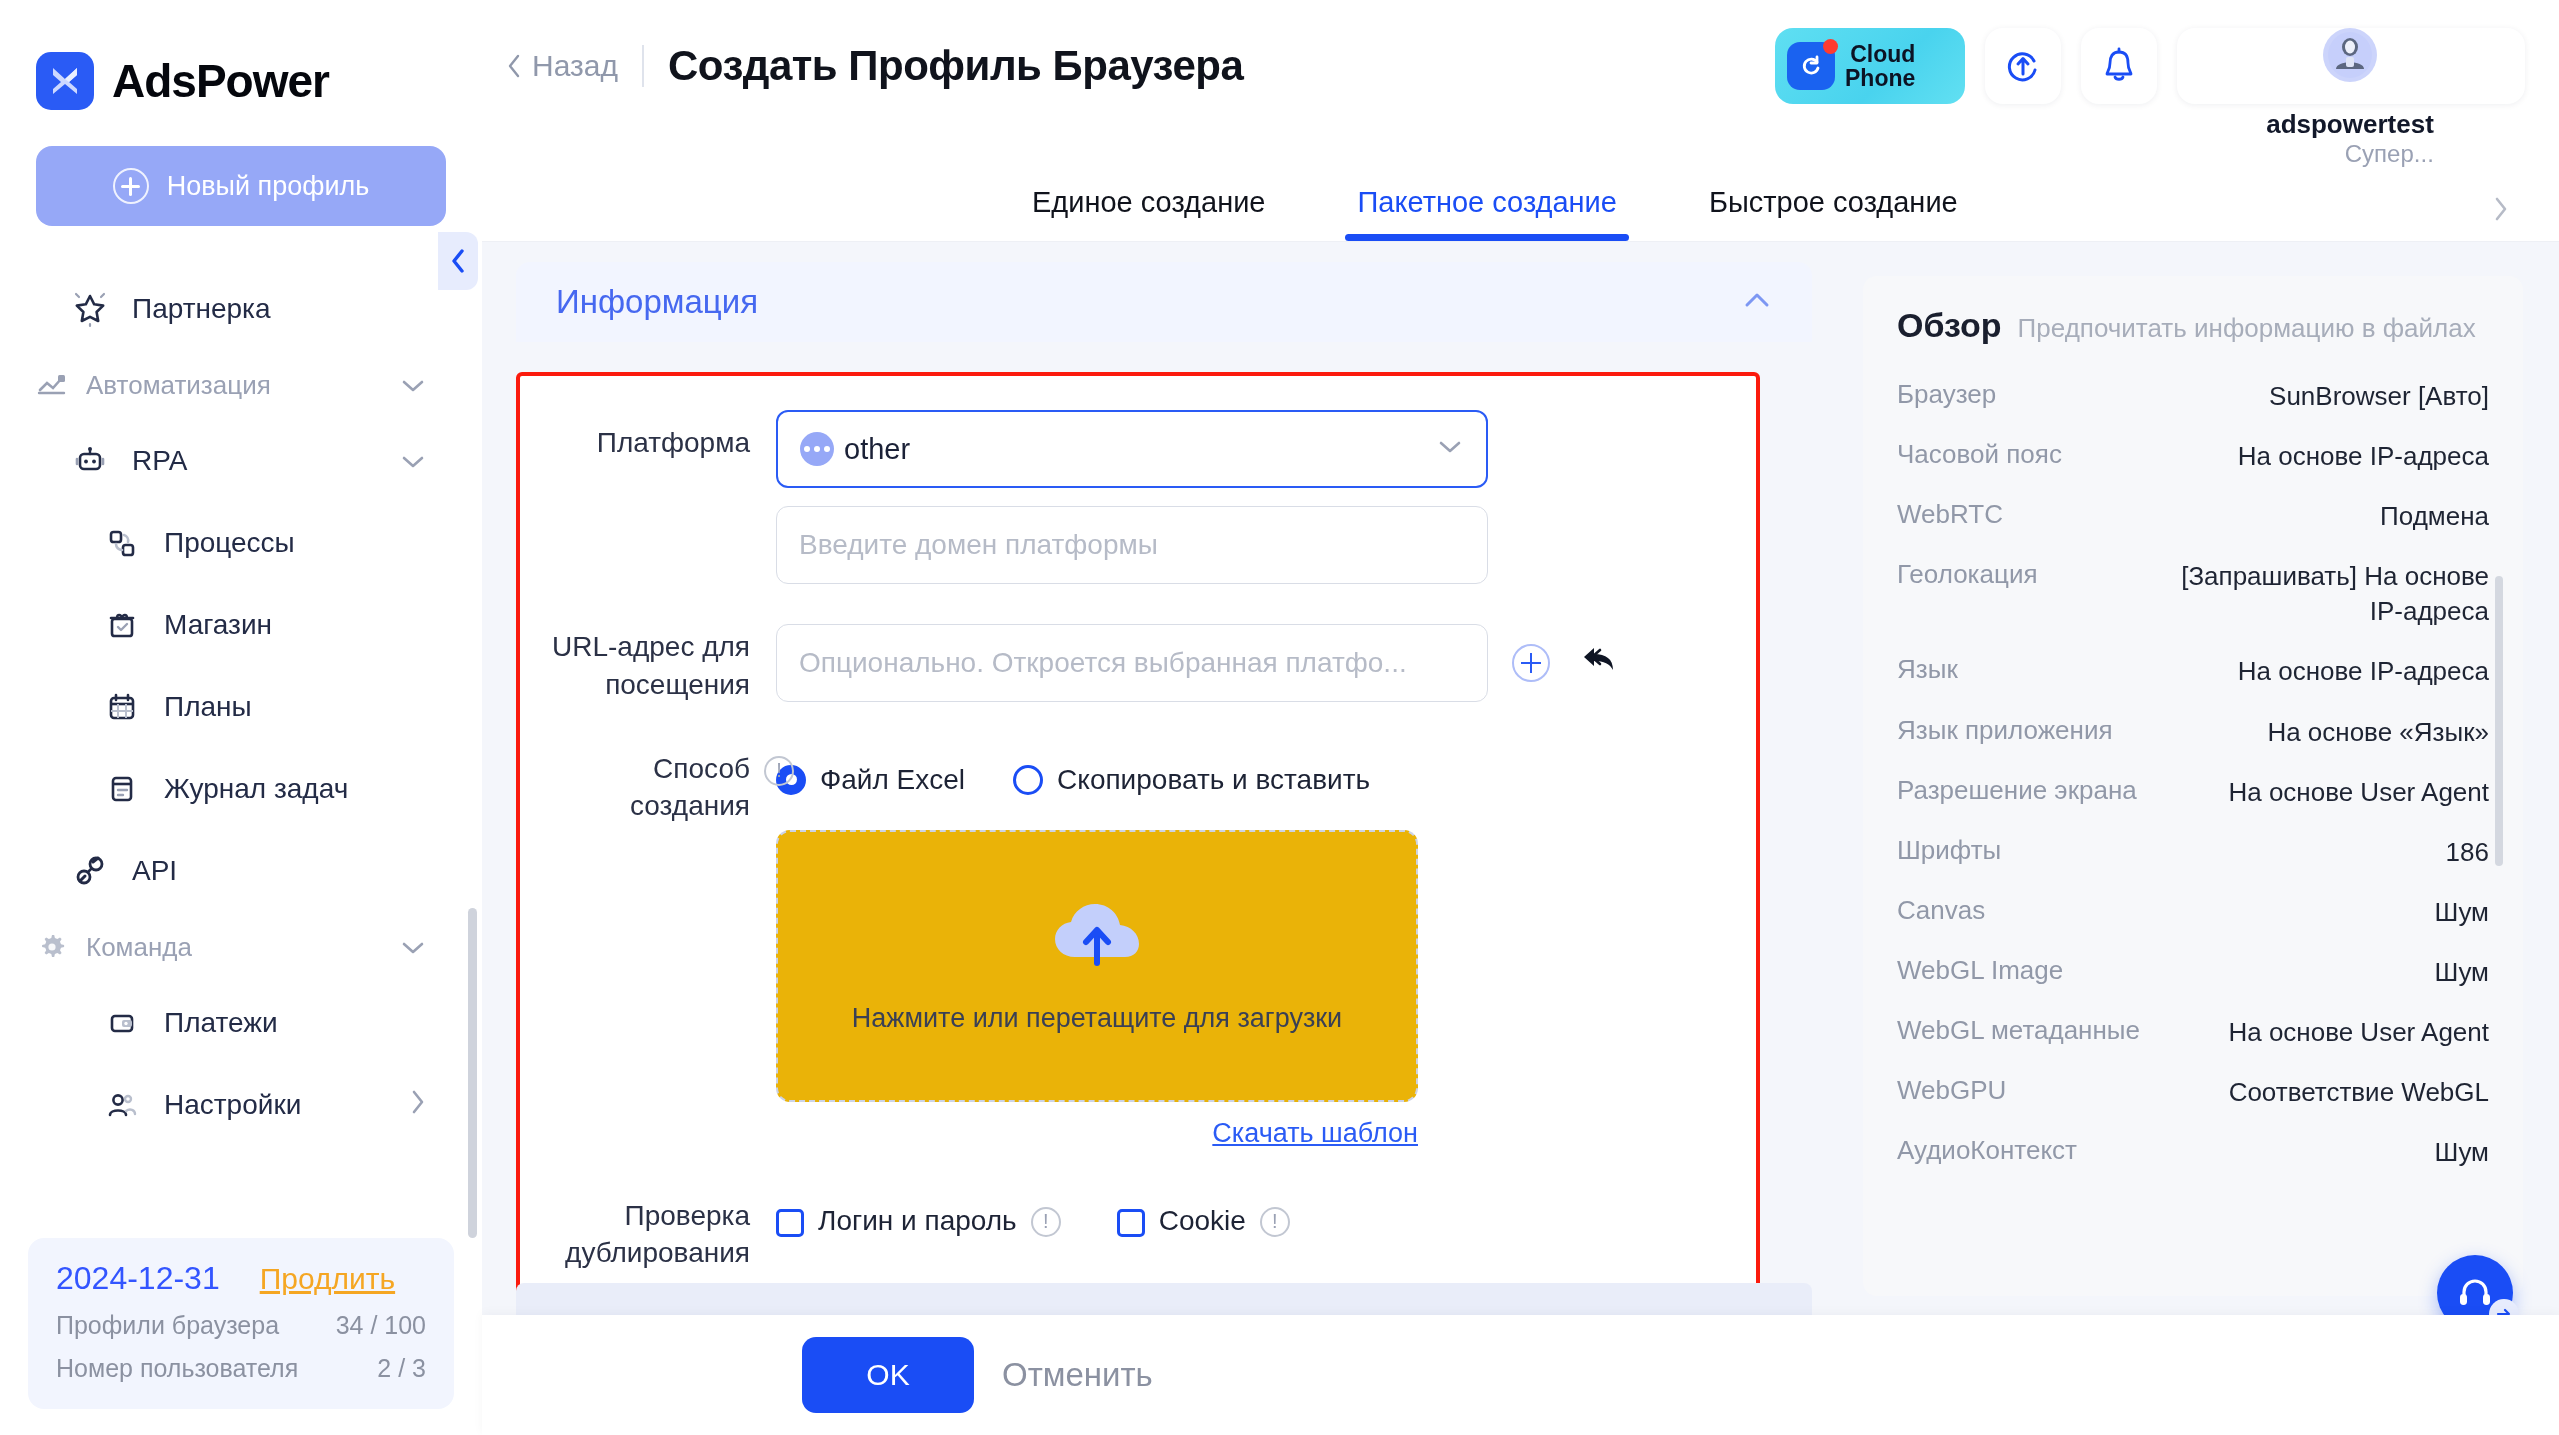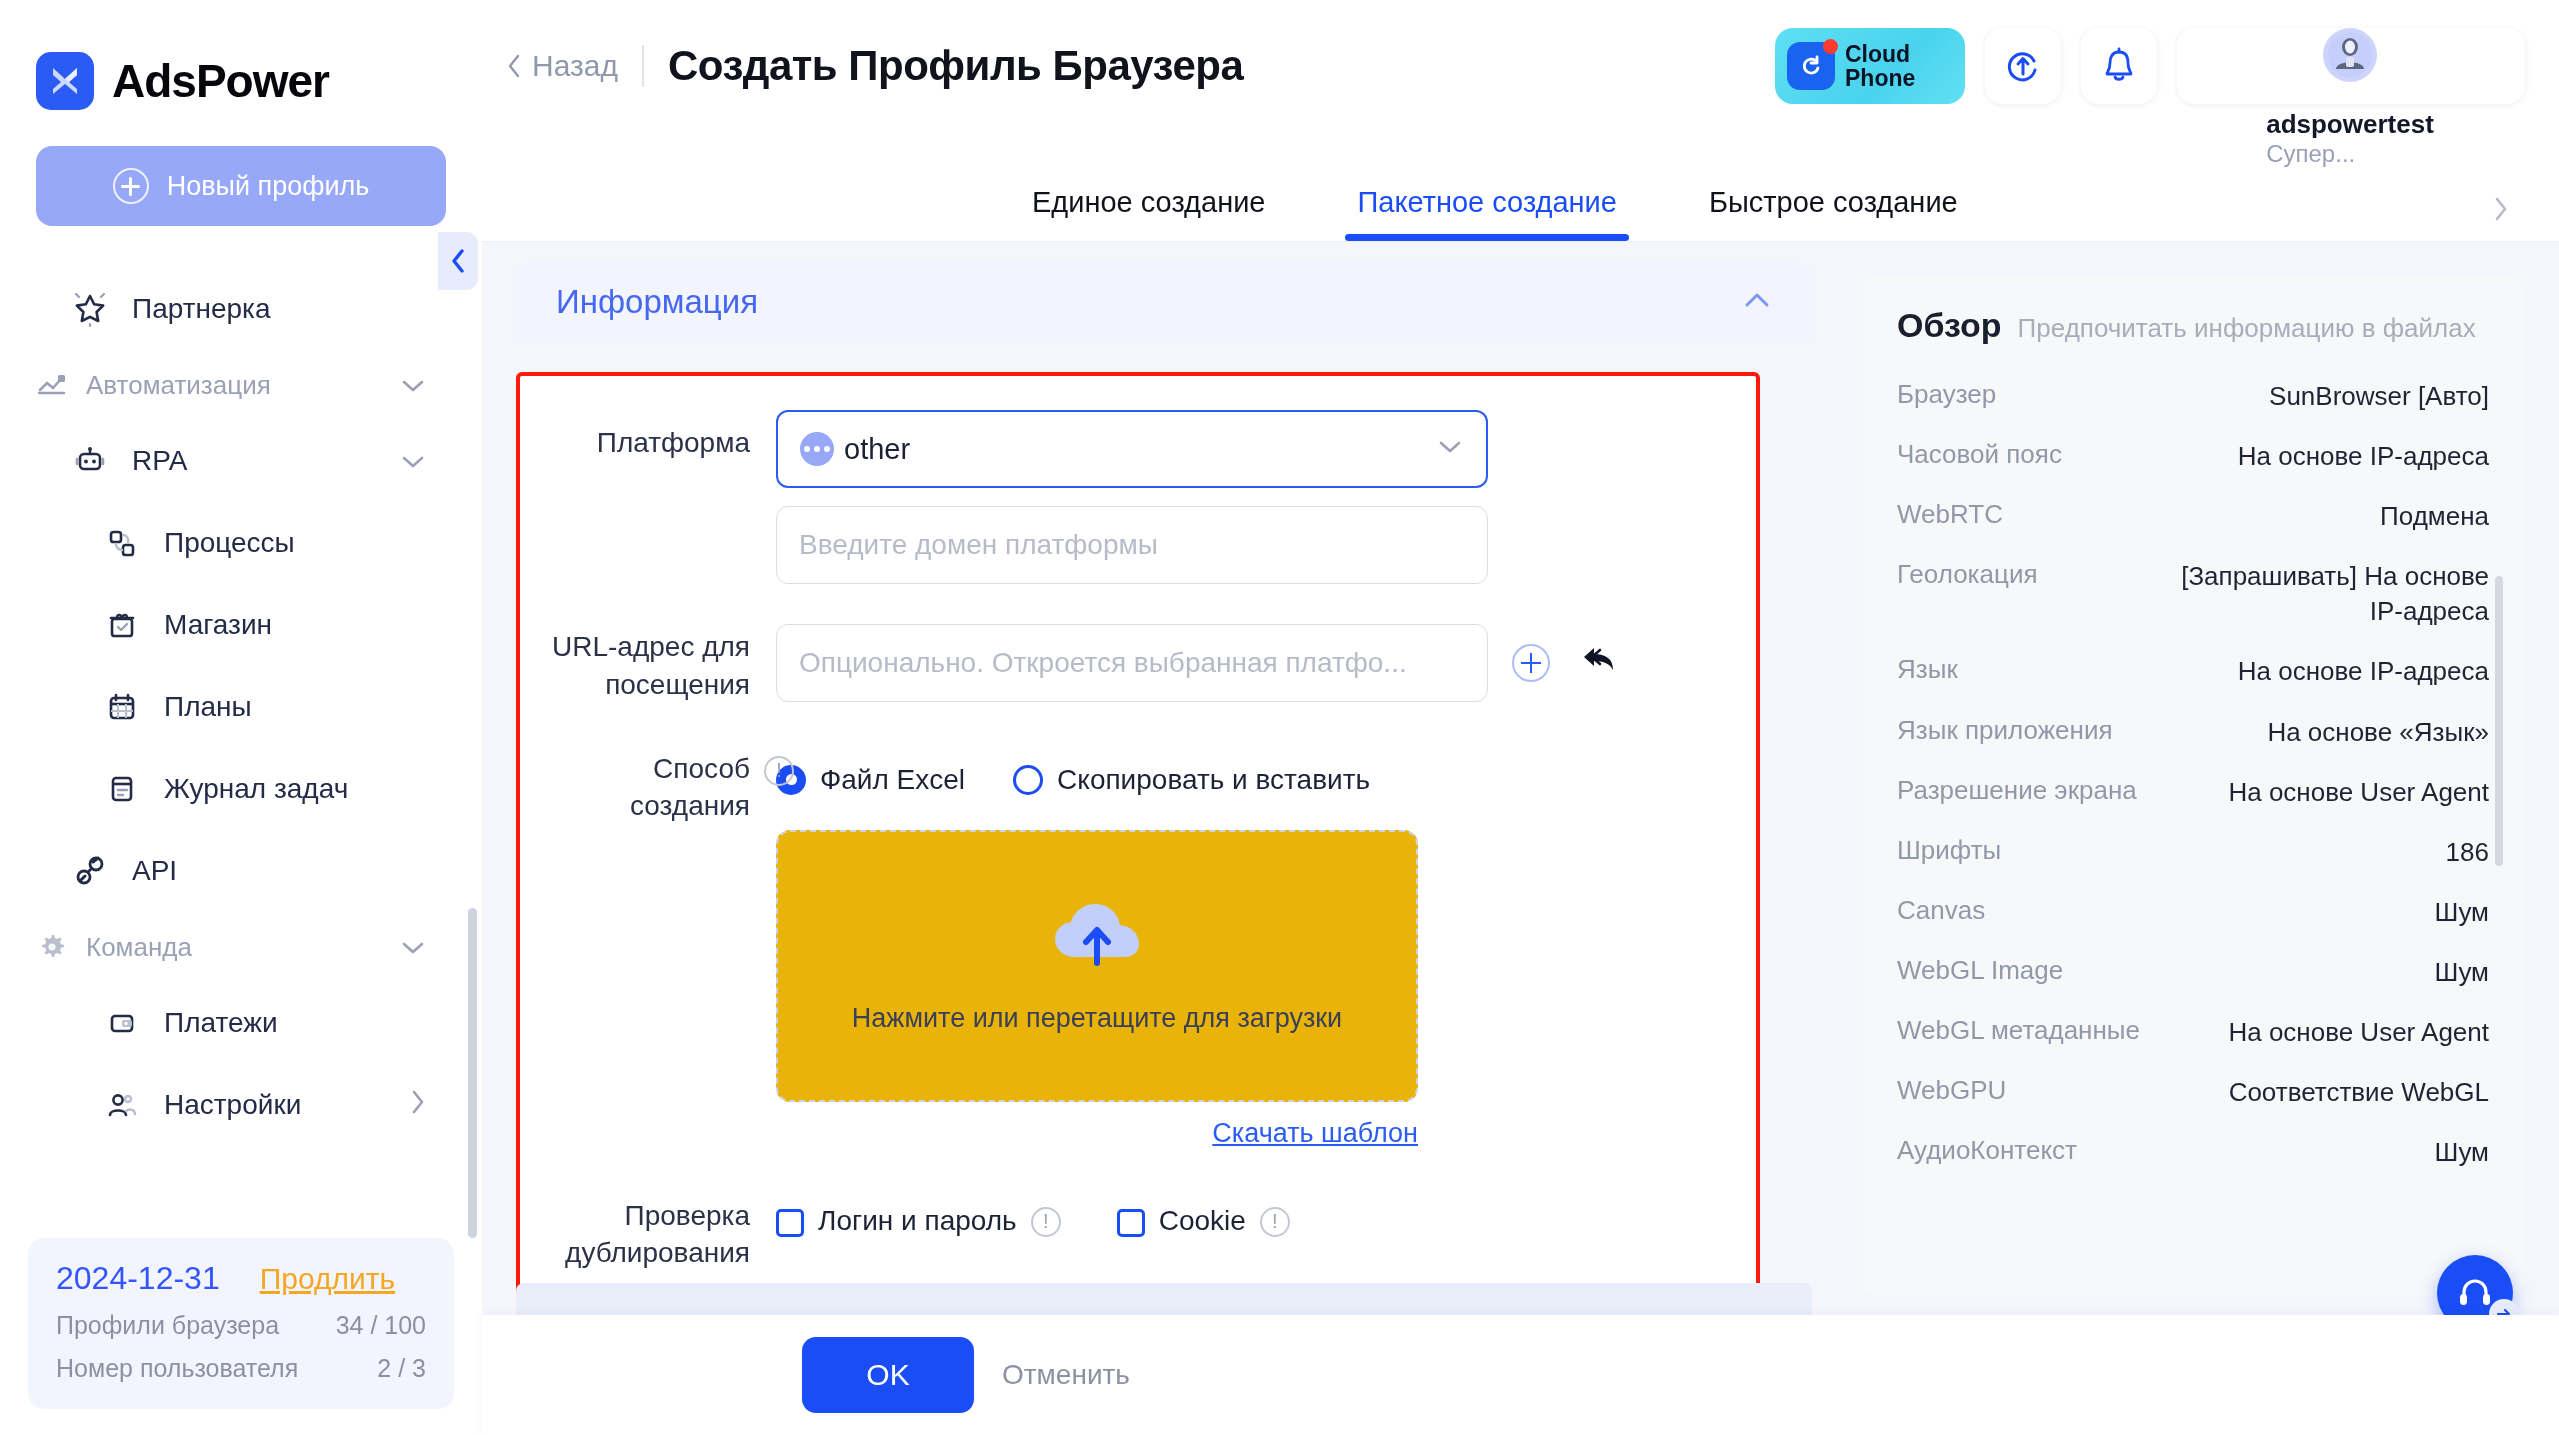--- a/index.html
+++ b/index.html
@@ -84,21 +84,21 @@
   
   .main { flex: 1 1 auto; height: 1435px; position: relative; background: #f4f6fb; }
 
   .topbar {
     height: 132px; background: #ffffff; display: flex; align-items: center;
     padding: 0 34px 0 24px; gap: 0;
   }
   .back-link { display: flex; align-items: center; gap: 10px; color: #9098ab; font-size: 30px; cursor: pointer; }
   .vdiv { width: 2px; height: 42px; background: #dfe3ec; margin: 0 24px; }
   .page-title { font-size: 42px; font-weight: 700; color: #10131c; letter-spacing: -0.5px; }
-  .top-right { margin-left: auto; display: flex; align-items: center; gap: 20px; }
+  .top-right { margin-left: auto; display: flex; align-items: center; gap: 20px; text-align: right; }
 
   .cloud-phone {
     width: 190px; height: 76px; border-radius: 18px;
     background: linear-gradient(135deg,#5fdff2 0%, #49d3ee 60%, #62e0f2 100%);
     display: flex; align-items: center; gap: 10px; padding-left: 12px;
     position: relative; overflow: hidden; cursor: pointer;
   }
   .cp-badge {
     width: 48px; height: 48px; border-radius: 13px; background: #1a62f0;
     display: flex; align-items: center; justify-content: center; position: relative; flex:0 0 48px;
@@ -232,21 +232,21 @@
   .footer-bar {
     position: absolute; left: 0; right: 0; bottom: 0; height: 120px; background: #ffffff;
     display: flex; align-items: center; padding-left: 320px; gap: 28px;
     box-shadow: 0 -2px 10px rgba(20,30,60,.04);
   }
   .btn-ok {
     width: 172px; height: 76px; border-radius: 14px; background: #1a4df5; color: #fff;
     border: none; font-size: 30px; cursor: pointer; font-family: "Liberation Sans", sans-serif;
   }
   .btn-cancel {
-    background: none; border: none; font-size: 28px; color: #8b91a1; cursor: pointer;
+    background: none; border: none; font-size: 33px; color: #8b91a1; cursor: pointer;
     font-family: "Liberation Sans", sans-serif;
   }
 
   
   .overview {
     position: absolute; right: 36px; top: 34px; width: 660px;
     background: #f7f8fa; border-radius: 14px; padding: 30px 34px 10px 34px;
     height: 1020px; overflow: hidden;
   }
   .ov-head { display: flex; align-items: baseline; gap: 16px; margin-bottom: 22px; }

